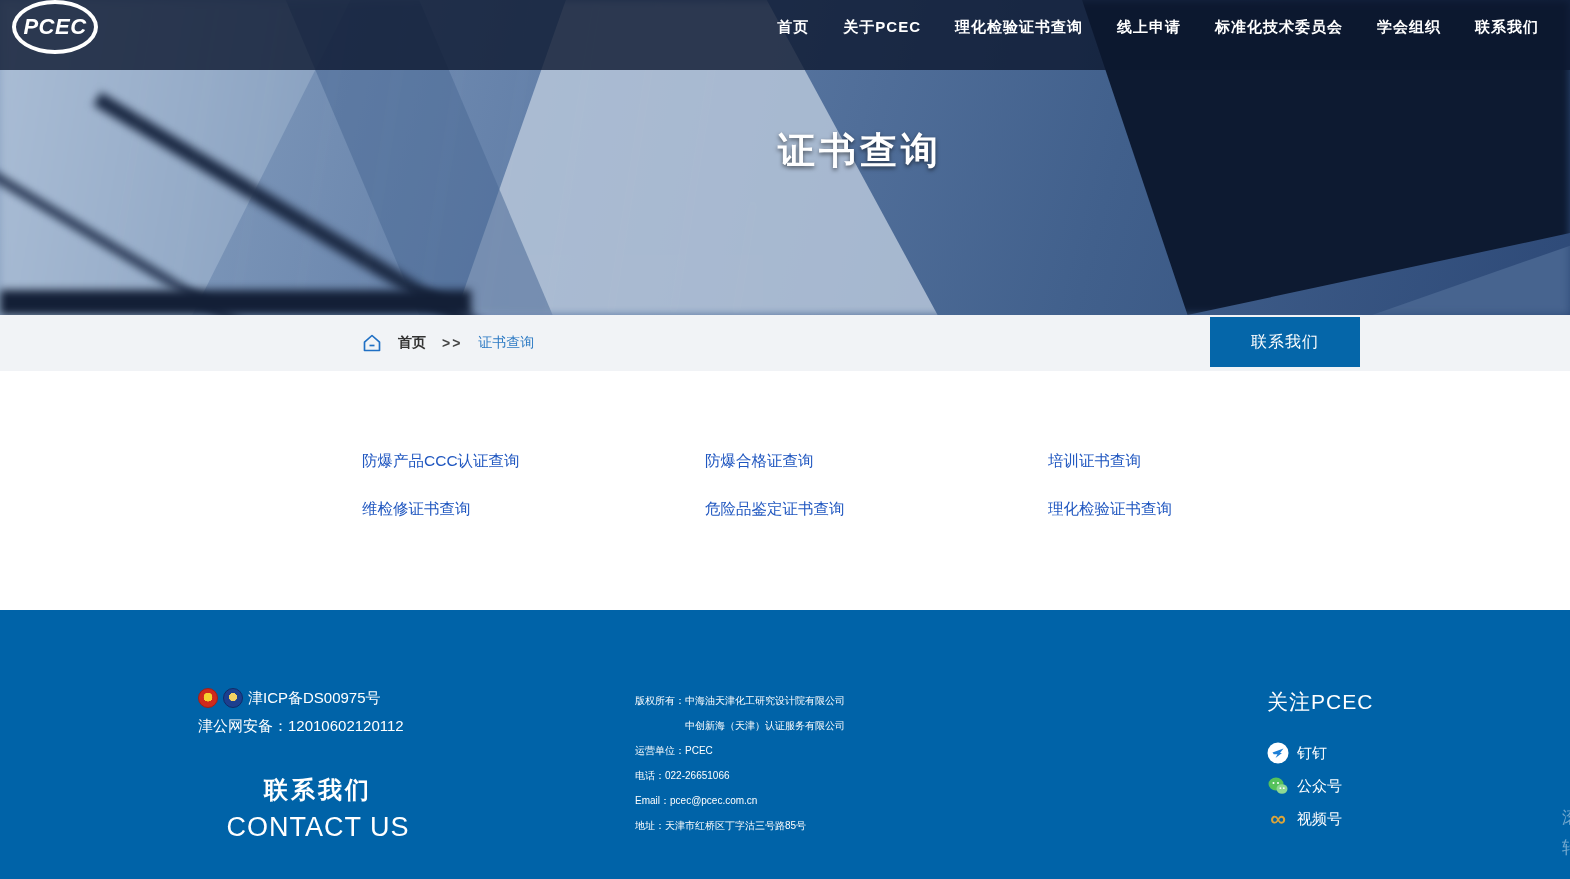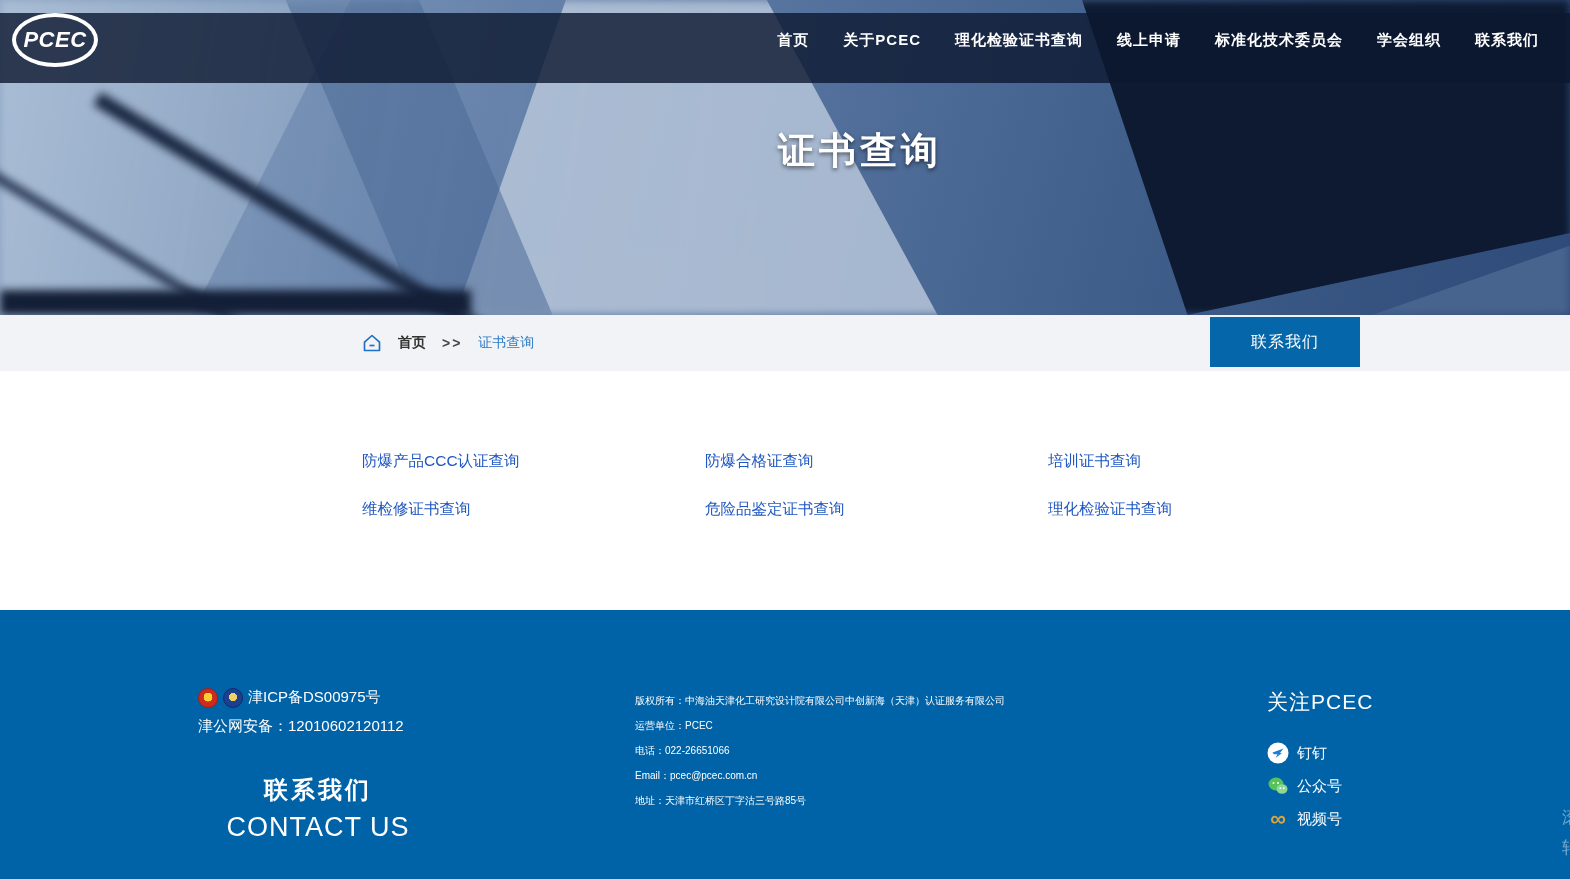--- a/index.html
+++ b/index.html
@@ -20,21 +20,21 @@
   .sh-tower   { right:0; top:0; width:42%; height:100%; background:#0d1a31;
                 clip-path:polygon(26% 0,100% 0,100% 74%,42% 100%); }
   .sh-corner  { right:0; bottom:0; width:30%; height:40%; background:#47648f;
                 clip-path:polygon(58% 100%,100% 45%,100% 100%); }
   .sh-beam1   { left:60px; top:225px; width:520px; height:15px; background:#1c2a44; transform:rotate(31deg); }
   .sh-beam2   { left:-60px; top:268px; width:430px; height:9px; background:#24334f; transform:rotate(31deg); }
   .sh-mull    { left:6%; top:0; width:42%; height:100%; opacity:.5;
                 background:repeating-linear-gradient(99deg,rgba(255,255,255,.14) 0 2px,rgba(255,255,255,0) 2px 62px); }
   .sh-botdark { left:0; bottom:0; width:30%; height:8%; background:#131f36; filter:blur(3px); }
 
-  .site-header { position:absolute; top:13px; left:0; right:0; height:70px; z-index:6;
+  .site-header { position:absolute; top:0; left:0; right:0; height:70px; z-index:6;
                  background:rgba(13,24,48,.8); display:flex; align-items:center; justify-content:space-between;
                  padding:0 14px 16px 12px; }
   .logo-ellipse { width:86px; height:54px; border:4px solid #fff; border-radius:50%;
                   display:flex; align-items:center; justify-content:center; }
   .logo-ellipse span { color:#fff; font-weight:700; font-style:italic; font-size:22px; letter-spacing:.5px; }
   .main-nav { display:flex; align-items:center; }
   .main-nav a { color:#fff; font-size:15px; font-weight:700; padding:0 17px; letter-spacing:1px; white-space:nowrap; }
 
   .hero-title { position:absolute; z-index:4; top:126px; left:0; right:0; text-align:center; padding-left:150px;
                 color:#fff; font-size:37px; font-weight:700; letter-spacing:4px;
@@ -53,32 +53,32 @@
                  letter-spacing:1px; border:none; cursor:pointer; }
 
   
   .content { height:239px; background:#fff; padding:80px 0 0 362px; }
   .links-grid { display:grid; grid-template-columns:343px 343px 343px; row-gap:27px; }
   .links-grid a { color:#2057c0; font-size:15.5px; }
 
   
   .footer { position:relative; height:269px; background:#0063a8; color:#fff; display:flex; padding-top:78px; }
   .f-left { width:240px; margin-left:198px; }
-  .reg-line { display:flex; align-items:flex-start; font-size:15px; white-space:nowrap; }
+  .reg-line { display:flex; align-items:center; font-size:15px; white-space:nowrap; }
   .badge { width:20px; height:20px; border-radius:50%; display:inline-block; margin-right:5px; flex:none; }
   .badge-emblem { background:radial-gradient(circle at 50% 45%, #f5d22f 0 32%, #cf2a1d 34% 100%); border:1px solid #a81d12; }
   .badge-police { background:radial-gradient(circle at 50% 45%, #f3d063 0 30%, #1c3f8f 32% 100%); border:1px solid #122a66; }
   .reg-line2 { margin-top:9px; font-size:15px; white-space:nowrap; }
   .contact-block { margin-top:38px; text-align:center; }
   .contact-cn { font-size:24px; font-weight:700; letter-spacing:3px; }
   .contact-en { font-size:27px; letter-spacing:1px; margin-top:6px; }
 
   .f-mid { margin-left:197px; width:340px; font-size:10px; line-height:25px; }
   .copy-line { display:flex; }
-  .companies { display:flex; flex-direction:row; }
+  .companies { display:flex; flex-direction:column; }
   .f-mid .line { white-space:nowrap; }
 
   .f-right { margin-left:292px; }
   .follow-title { font-size:21px; letter-spacing:1px; margin-bottom:26px; font-weight:400; }
   .social-row { display:flex; align-items:center; margin-bottom:11px; font-size:15px; cursor:pointer; }
   .social-ico { width:22px; height:22px; margin-right:8px; display:flex; align-items:center; justify-content:center; flex:none; }
   .infinity { color:#d9a43b; font-size:22px; font-weight:700; line-height:20px; }
 
   .edge-float { position:absolute; right:-9px; bottom:16px; color:rgba(255,255,255,.45);
                 font-size:17px; line-height:30px; }

